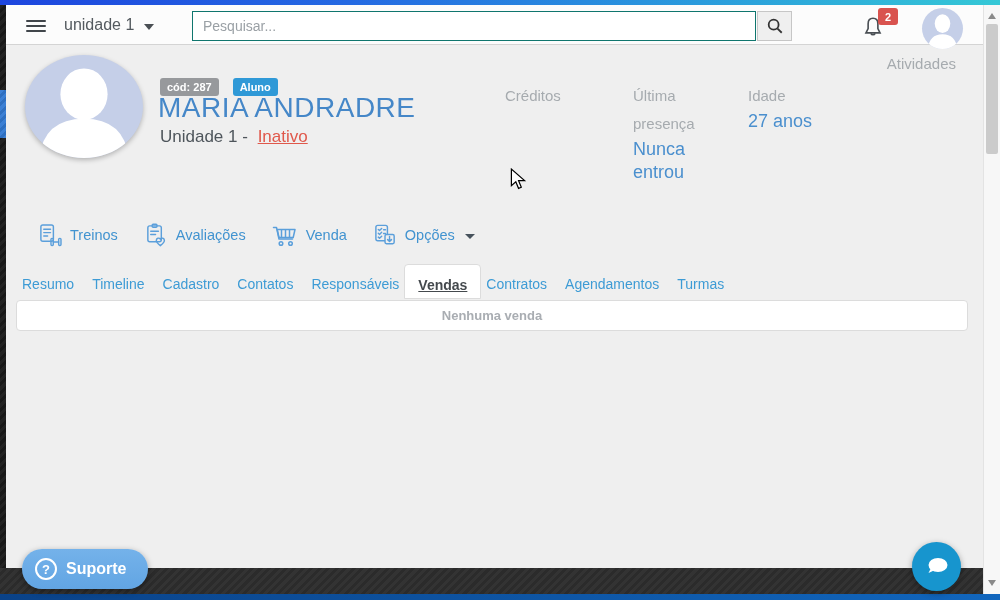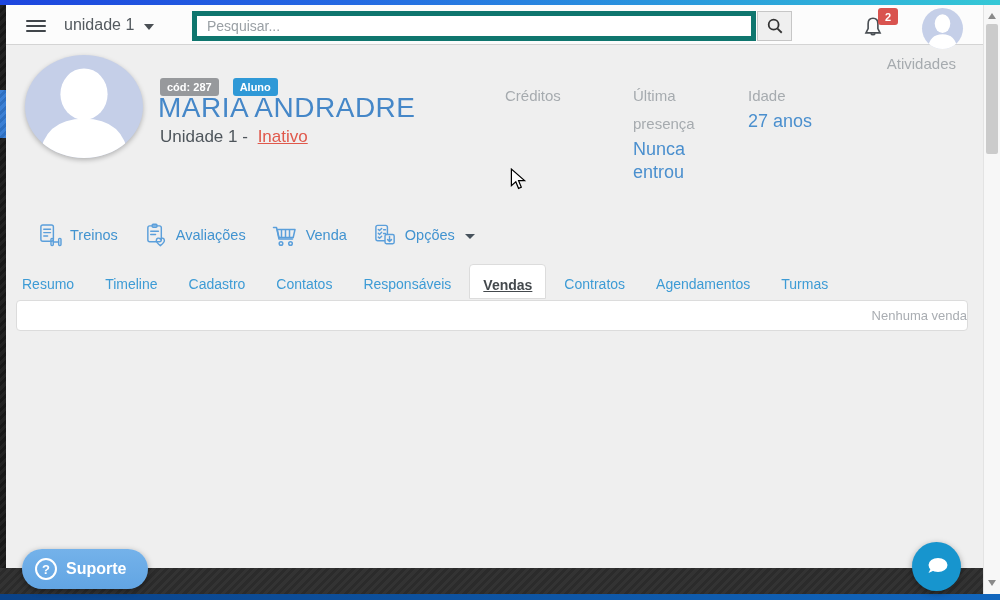--- a/index.html
+++ b/index.html
@@ -19,21 +19,21 @@
   
   .topnav { position:absolute; left:6px; top:5px; width:977px; height:40px;
     background:#fcfcfc; border-bottom:1px solid #d4d4d4; }
   .hamburger { position:absolute; left:20px; top:12px; width:20px; height:16px; cursor:pointer; }
   .hamburger span { display:block; height:2.4px; background:#41464b; margin:2.6px 0; border-radius:1px; }
   .unit-select { position:absolute; left:58px; top:8px; height:24px; display:flex; align-items:center;
     font-size:16px; color:#545a5f; cursor:pointer; }
   .caret-down { display:inline-block; width:0; height:0; border-left:5px solid transparent;
     border-right:5px solid transparent; border-top:6px solid #4a4f54; margin-left:10px; margin-top:3px; }
   .search-wrap { position:absolute; left:186px; top:6px; display:flex; }
-  .search-input { width:564px; height:30px; border:5px solid #0f766e; background:#fff;
+  .search-input { width:564px; height:30px; border:1px solid #0f766e; background:#fff;
     font-size:14px; color:#555; padding:0 10px; outline:none; font-family:"Liberation Sans",sans-serif; }
   .search-input::placeholder { color:#9aa0a5; }
   .search-btn { width:35px; height:30px; margin-left:1px; border:1px solid #c6c6c6; background:#efefef;
     display:flex; align-items:center; justify-content:center; cursor:pointer; }
   .bell-wrap { position:absolute; right:93px; top:9px; width:30px; height:30px; cursor:pointer; }
   .badge { position:absolute; right:-8px; top:-6px; min-width:20px; height:17px; background:#d9534f;
     color:#fff; font-size:11px; font-weight:bold; border-radius:3px; display:flex; align-items:center;
     justify-content:center; padding:0 4px; }
   .avatar-small { position:absolute; right:20px; top:3px; width:41px; height:41px; border-radius:50%;
     background:#c5cfe8; overflow:hidden; cursor:pointer; }
@@ -67,28 +67,28 @@
   .activities-label { position:absolute; right:44px; top:55px; font-size:15px; color:#a6abaf; }
 
   
   .actions { position:absolute; left:38px; top:222px; display:flex; gap:26px; }
   .action-btn { display:flex; align-items:center; gap:7px; color:#4193d0; font-size:14.5px; cursor:pointer; }
   .action-btn svg { color:#5b9fdb; }
   .caret-down-sm { display:inline-block; width:0; height:0; border-left:5px solid transparent;
     border-right:5px solid transparent; border-top:5px solid #47525c; margin-left:3px; margin-top:2px; }
 
   
-  .tabs { position:absolute; left:22px; top:264px; display:flex; gap:31px; align-items:flex-start; }
+  .tabs { position:absolute; left:22px; top:264px; display:flex; gap:18px; align-items:flex-start; }
   .tab { font-size:14px; color:#3d9bd5; padding:12px 0 6px; cursor:pointer; white-space:nowrap; }
   .tab.active { color:#44494d; font-weight:bold; background:#fff; border:1px solid #dcdcdc;
     border-radius:4px 4px 0 0; padding:12px 13px 5px; margin:0 -13px;text-decoration:underline; }
 
   
   .empty-panel { position:absolute; left:16px; top:300px; width:952px; height:31px; background:#fff;
-    border:1px solid #dcdcdc; border-radius:4px; display:flex; align-items:center; justify-content:flex-end; }
+    border:1px solid #dcdcdc; border-radius:4px; display:flex; align-items:center; justify-content:center;font-weight:bold; }
   .empty-text { font-size:13px; color:#a9adb2; }
 
   
   .footer { position:absolute; left:0; top:568px; width:983px; height:26px;
     background: repeating-linear-gradient(135deg,#333 0 3px,#2b2b2b 3px 6px); }
   .bottom-strip { position:absolute; left:0; top:594px; width:1000px; height:6px;
     background: linear-gradient(90deg,#0a4288,#1166bd); }
 
   
   .support-btn { position:absolute; left:22px; top:549px; height:40px; border-radius:20px;

